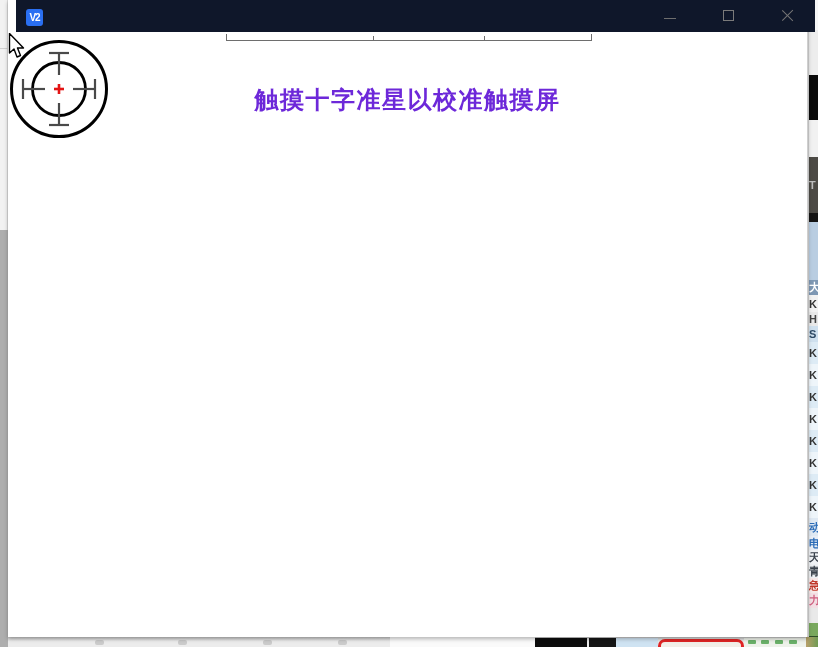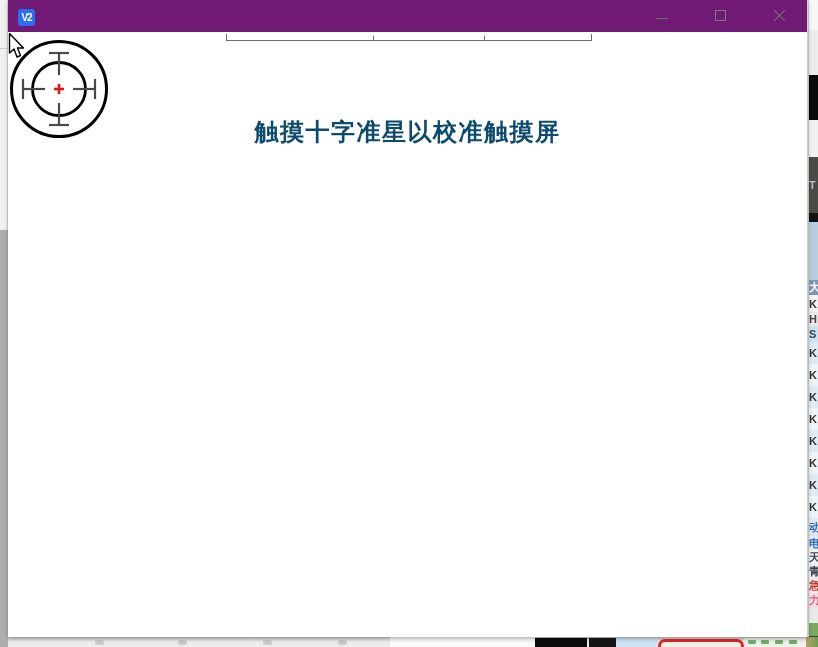--- a/index.html
+++ b/index.html
@@ -24,21 +24,21 @@
   .bs-black2 { position:absolute; left:581px; top:1px; width:27px; height:9px; background:#161616; }
   .bs-blue { position:absolute; left:608px; top:1px; width:42px; height:9px; background:#cfe3f2; }
   .bs-redbox { position:absolute; left:650px; top:2px; width:86px; height:14px; border:3px solid #e02525; border-radius:7px; background:#f2efe8; }
   .bs-green { position:absolute; left:736px; top:1px; width:62px; height:9px; background:#eef2ea; }
   .bs-green i { position:absolute; top:2px; width:8px; height:4px; background:#3f9b3f; opacity:.75; border-radius:1px; }
   .bs-color { position:absolute; left:798px; top:0; width:12px; height:10px; background:linear-gradient(90deg,#b9a06a,#6f9b54); }
 
   
   .vnc-window { position:absolute; left:8px; top:0; width:800px; height:637px; background:#ffffff; border-right:1px solid #cfcfcf; border-bottom:1px solid #bdbdbd; box-shadow:0 2px 4px rgba(0,0,0,.28); }
 
-  .titlebar { position:absolute; left:0; top:0; width:100%; height:32px; background:#701a75; }
+  .titlebar { position:absolute; left:8px; top:0; width:100%; height:32px; background:#0f172a; }
   .app-icon { position:absolute; left:10px; top:9px; width:17px; height:17px; background:#2a6ff2; border-radius:3px; color:#fff; font-size:10px; font-weight:bold; text-align:center; line-height:17px; letter-spacing:-1px; }
   .title-text { position:absolute; left:34px; top:8px; font-size:15px; color:#8f8f8f; white-space:nowrap; }
 
   .win-btn { position:absolute; top:0; width:36px; height:30px; display:flex; align-items:center; justify-content:center; background:transparent; border:none; cursor:default; }
   .btn-min { left:636px; } .btn-max { left:694px; } .btn-close { left:753px; }
   .icon-min { width:12px; height:1px; background:#6e6e6e; margin-top:6px; }
   .icon-max { width:11px; height:11px; border:1px solid #7a7a7a; }
   .icon-close { position:relative; width:13px; height:13px; }
   .icon-close::before,.icon-close::after { content:""; position:absolute; left:6px; top:-1px; width:1.4px; height:15px; background:#757575; }
   .icon-close::before { transform:rotate(45deg); }
@@ -46,21 +46,21 @@
 
   .content { position:absolute; left:0; top:32px; width:100%; height:605px; background:#ffffff; overflow:hidden; }
 
   
   .cutoff-box { position:absolute; left:218px; top:2px; width:366px; height:7px; border-left:1px solid #6e6e6e; border-right:1px solid #6e6e6e; border-bottom:1px solid #6e6e6e; }
   .cutoff-tick { position:absolute; bottom:0; width:1px; height:4px; background:#6e6e6e; }
   .tick-1 { left:146px; } .tick-2 { left:257px; }
 
   .crosshair-wrap { position:absolute; left:-1px; top:5px; width:104px; height:104px; }
 
-  .calib-message { position:absolute; left:0; top:52px; width:100%; text-align:center; font-size:24px; font-weight:600; letter-spacing:1.5px; color:#0c4a6e; font-family:"DejaVu Sans","Liberation Sans",sans-serif;margin-top:32px; }
+  .calib-message { position:absolute; left:0; top:52px; width:100%; text-align:center; font-size:24px; font-weight:600; letter-spacing:1.5px; color:#6d28d9; font-family:"DejaVu Sans","Liberation Sans",sans-serif; }
 
   .mouse-cursor { position:absolute; left:8px; top:33px; width:18px; height:26px; z-index:50; }
 </style>
 </head>
 <body>
 
 <div class="left-strip">
   <div class="left-strip-top"></div>
   <div class="left-strip-div"></div>
   <div class="left-strip-bottom"></div>

